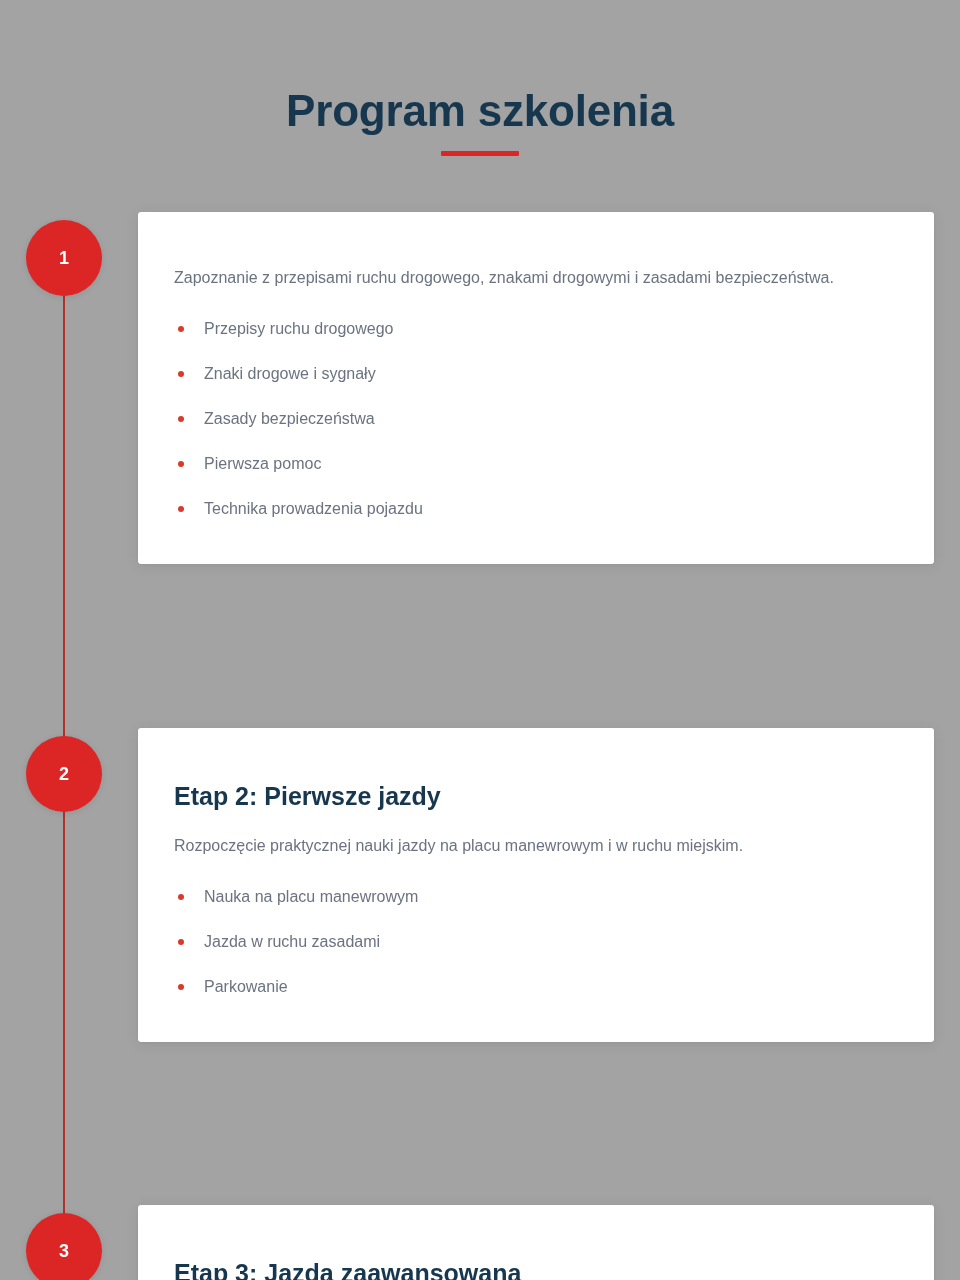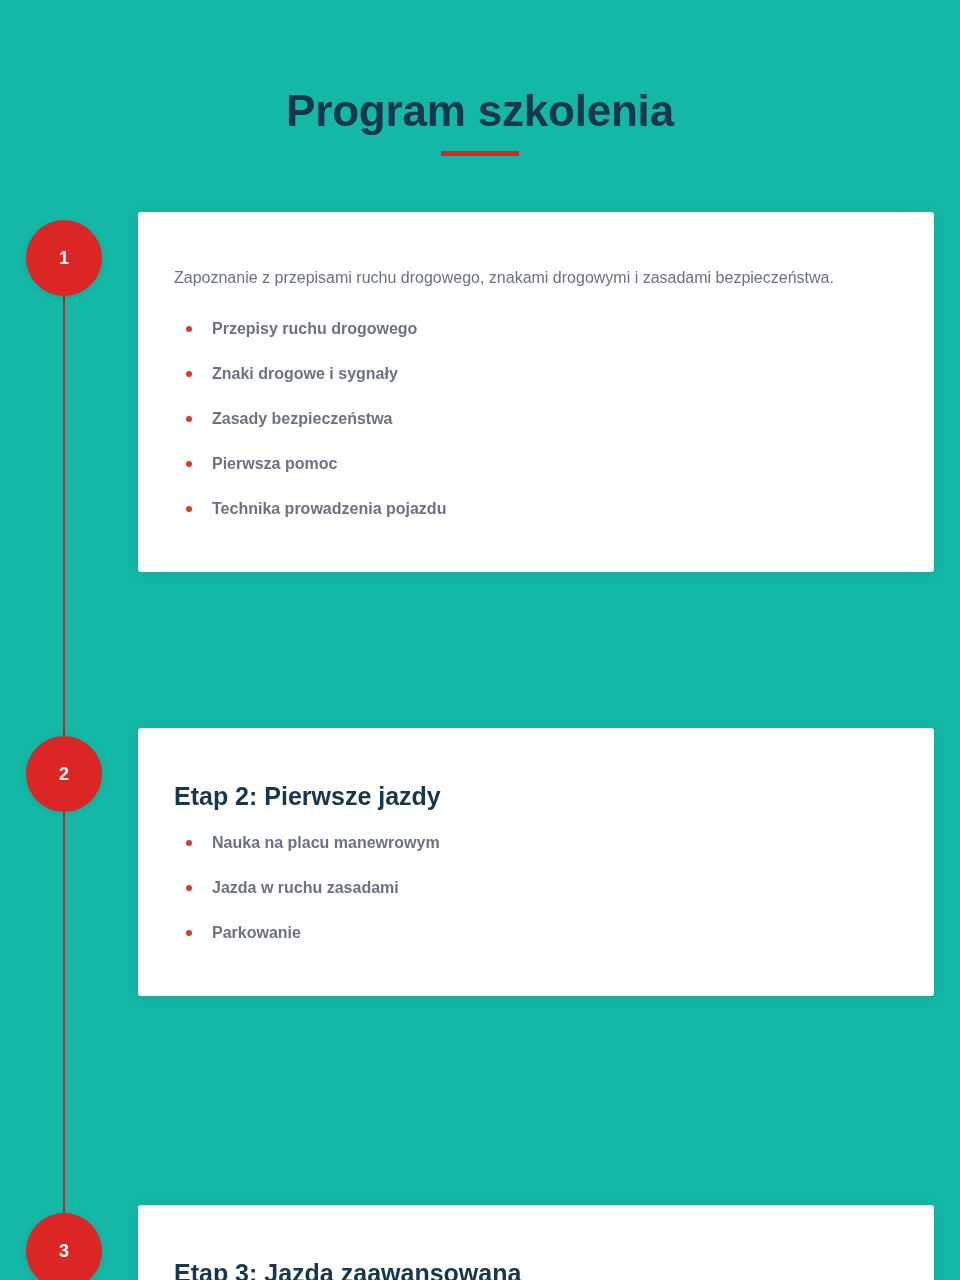--- a/index.html
+++ b/index.html
@@ -12,21 +12,21 @@
     background: #ffffff;
     font-family: "Liberation Sans", sans-serif;
     overflow: hidden;
     position: relative;
   }
 
   .page {
     position: relative;
     width: 960px;
     height: 1280px;
-    background: #14b8a6;
+    background: #a3a3a3;
     overflow: hidden;
   }
 
   
   .title-block {
     position: absolute;
     top: 84px;
     left: 0;
     width: 960px;
     text-align: center;
@@ -112,23 +112,22 @@
   .card-desc {
     margin: 0 0 26px 0;
     font-size: 16px;
     line-height: 28px;
     color: #6b7280;
     max-width: 720px;
   }
 
   .card-list {
     list-style: none;
-    margin: 8px;
+    margin: 0;
     padding: 0;
-    font-weight: bold;
   }
   .card-list li {
     position: relative;
     padding-left: 30px;
     font-size: 16px;
     line-height: 22px;
     color: #6b7280;
     margin-bottom: 23px;
   }
   .card-list li:last-child {
@@ -198,20 +197,21 @@
         </ul>
       </div>
     </div>
 
     <div class="step" id="step-2">
       <div class="badge">
         <span>2</span>
       </div>
       <div class="card">
         <h2 class="card-title">Etap 2: Pierwsze jazdy</h2>
+        <p class="card-desc">Rozpoczęcie praktycznej nauki jazdy na placu manewrowym i w ruchu miejskim.</p>
         <ul class="card-list">
           <li>
             <span class="dot"></span>
             <span>Nauka na placu manewrowym</span>
           </li>
           <li>
             <span class="dot"></span>
             <span>Jazda w ruchu zasadami</span>
           </li>
           <li>

